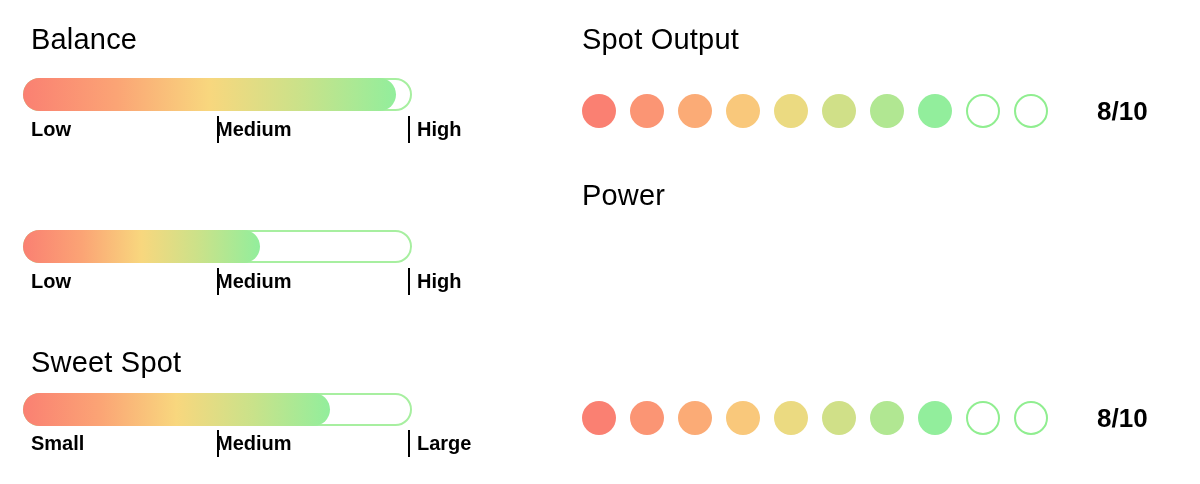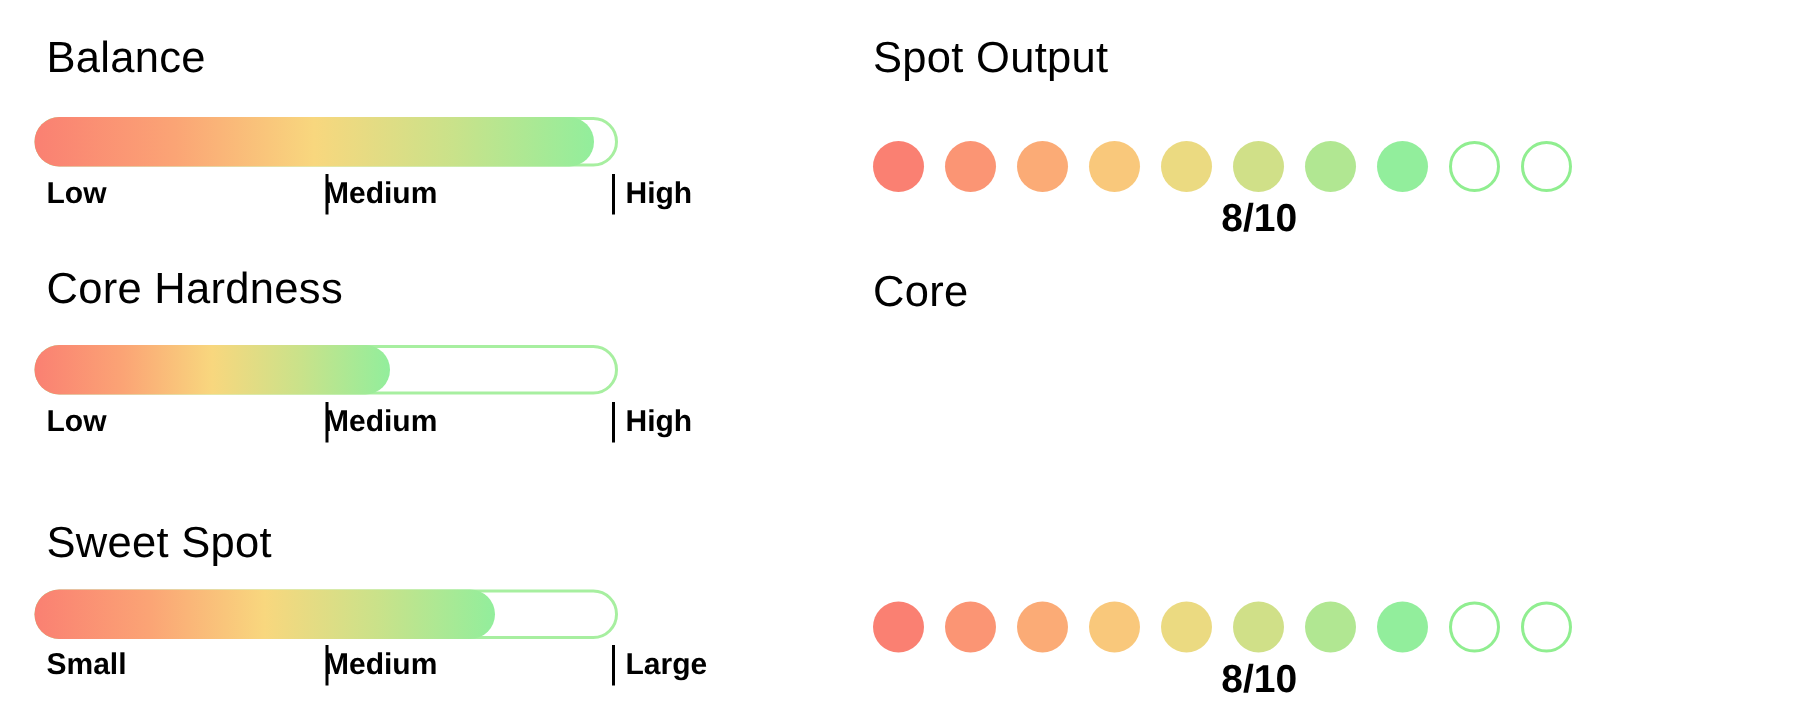--- a/index.html
+++ b/index.html
@@ -47,21 +47,21 @@
   .rating.r2{--t:178px;--d:248px;}
   .rating.r3{--t:347px;--d:401px;}
 
   .rating .title{
     position:absolute;top:var(--t);left:0;margin:0;
     font-size:29px;font-weight:400;line-height:34px;letter-spacing:.2px;
     white-space:nowrap;
   }
   .dots-row{
     position:absolute;top:var(--d);left:0;height:34px;
-    display:flex;align-items:center;flex-direction:column;
+    display:flex;align-items:center;
   }
   .dots{display:flex;gap:14px;}
   .dot{width:34px;height:34px;border-radius:50%;box-sizing:border-box;}
   .dot.empty{background:#fff;border:2px solid #90ee90;}
   .score{
     margin-left:49px;font-size:26px;font-weight:700;line-height:34px;
     white-space:nowrap;
   }
 </style>
 </head>
@@ -74,21 +74,20 @@
   <div class="scale">
     <span class="lab l0">Low</span>
     <span class="tick t1"></span>
     <span class="lab l1">Medium</span>
     <span class="tick t2"></span>
     <span class="lab l2">High</span>
   </div>
 </section>
 
 <section class="slider s2">
-  <h2 class="title">Core Hardness</h2>
   <div class="bar" style="border-color: rgb(167, 239, 160);"></div>
   <div class="fill" style="width: 61%; background: linear-gradient(90deg, rgb(250, 128, 114), rgb(251, 164, 117), rgb(248, 215, 126), rgb(201, 226, 138), rgb(146, 238, 156));"></div>
   <div class="scale">
     <span class="lab l0">Low</span>
     <span class="tick t1"></span>
     <span class="lab l1">Medium</span>
     <span class="tick t2"></span>
     <span class="lab l2">High</span>
   </div>
 </section>
@@ -119,21 +118,21 @@
         <span class="dot" style="background: rgb(177, 231, 146);"></span>
         <span class="dot" style="background: rgb(146, 238, 156);"></span>
         <span class="dot empty" style="border-color: rgb(144, 238, 144);"></span>
         <span class="dot empty" style="border-color: rgb(144, 238, 144);"></span>
       </div>
     <span class="score">8/10</span>
   </div>
 </section>
 
 <section class="rating r2">
-  <h2 class="title">Core</h2>
+  <h2 class="title">Power</h2>
 </section>
 
 <section class="rating r3">
   <div class="dots-row">
     <div class="dots">
         <span class="dot" style="background: rgb(250, 128, 114);"></span>
         <span class="dot" style="background: rgb(251, 149, 116);"></span>
         <span class="dot" style="background: rgb(251, 171, 118);"></span>
         <span class="dot" style="background: rgb(249, 200, 123);"></span>
         <span class="dot" style="background: rgb(235, 218, 129);"></span>

